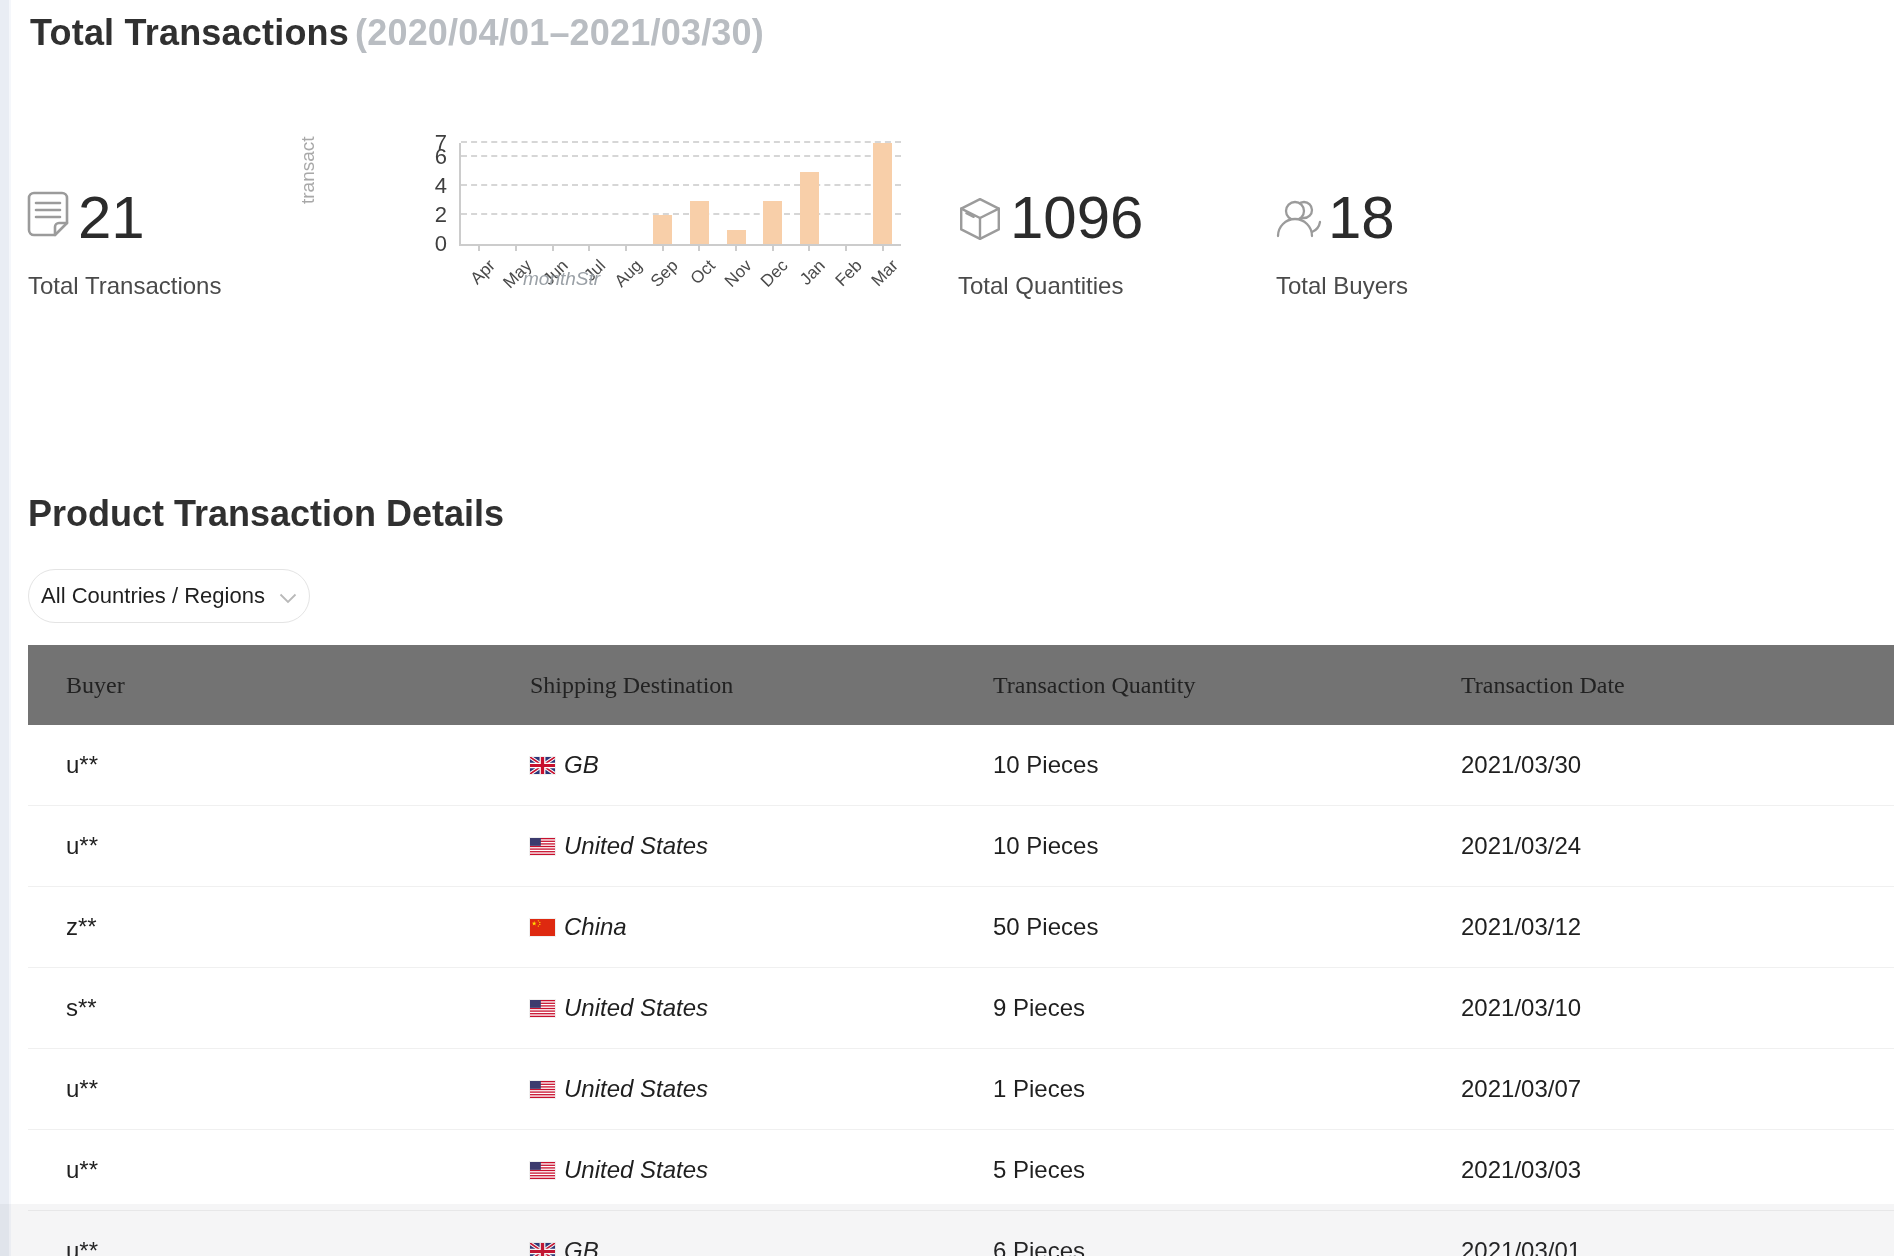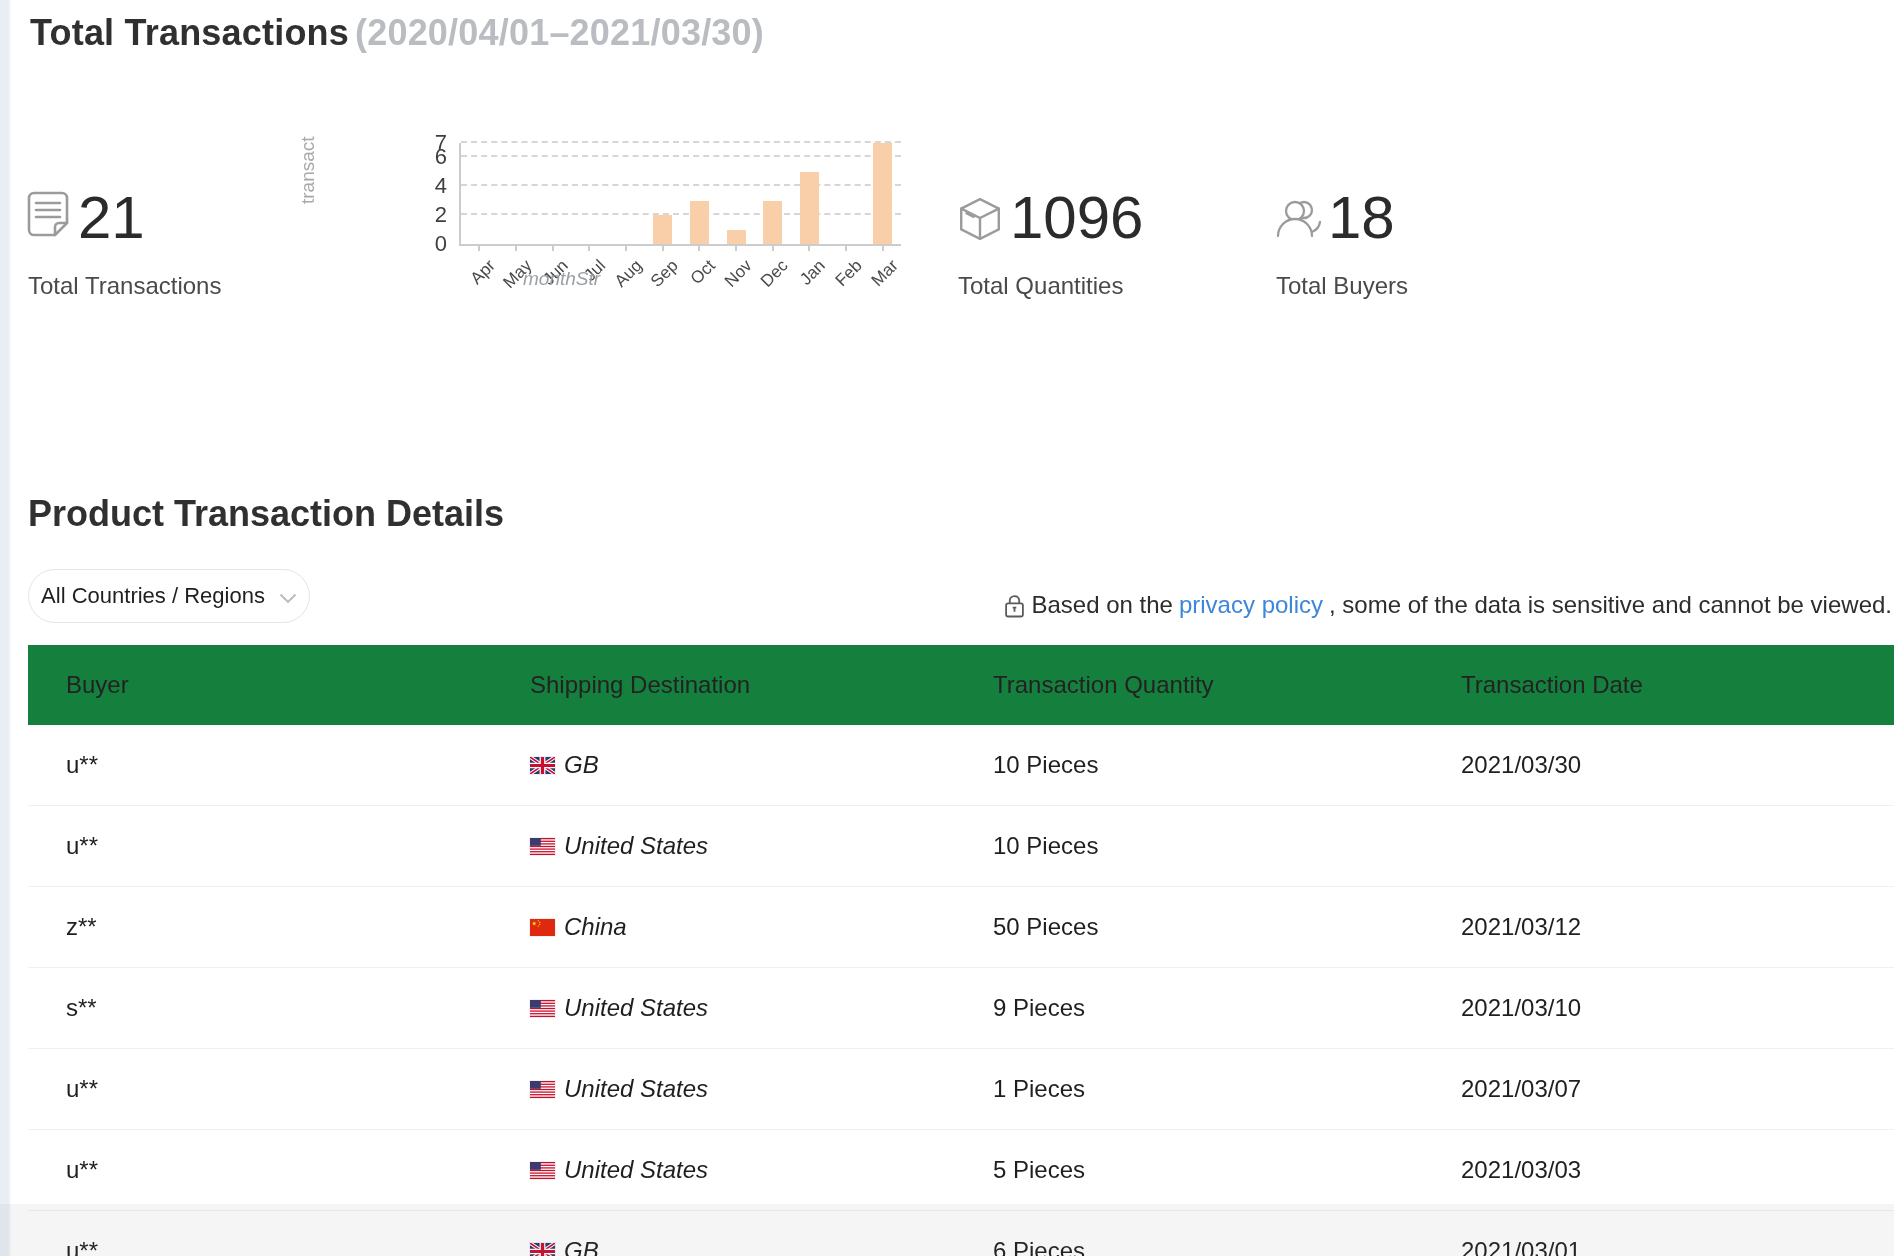--- a/index.html
+++ b/index.html
@@ -28,21 +28,21 @@
   .xname{position:absolute;left:228px;top:186px;font-size:19px;color:#9aa0a6;font-style:italic;}
   
   .pill{position:absolute;left:28px;top:569px;width:282px;height:54px;border:1px solid #e4e4e4;border-radius:28px;
     background:#fff;display:flex;align-items:center;justify-content:center;gap:14px;cursor:pointer;box-sizing:border-box;}
   .pill-label{font-size:22px;color:#1f1f1f;}
   
   .privacy{position:absolute;right:2px;top:590px;font-size:24px;color:#2d2d2d;display:flex;align-items:center;gap:6px;white-space:nowrap;}
   .privacy a{color:#3d87d9;text-decoration:none;}
   
   .table{position:absolute;left:28px;top:645px;width:1866px;}
-  .thead{position:relative;height:80px;background:#15803d;}
+  .thead{position:relative;height:80px;background:#737373;font-family:Liberation Serif, serif;}
   .th{position:absolute;top:0;line-height:80px;font-size:24px;font-weight:500;color:#222;}
   .col1{left:38px;} .col2{left:502px;} .col3{left:965px;} .col4{left:1433px;}
   .row{position:relative;height:80px;border-bottom:1px solid #f0f0f0;background:#fff;}
   .cell{position:absolute;top:0;line-height:80px;font-size:24px;color:#1f1f1f;}
   .dest{display:flex;align-items:center;gap:9px;height:80px;font-style:italic;}
   .flag{width:25px;height:17px;display:inline-block;flex:0 0 auto;box-shadow:0 0 0 1px rgba(0,0,0,.06);}
   .bottom-fade{position:absolute;left:0;bottom:0;width:100%;height:52px;background:rgba(110,115,125,.07);pointer-events:none;}
 </style>
 </head>
 <body>
@@ -136,32 +136,20 @@
 
   <div class="pill">
     <span class="pill-label">All Countries / Regions</span>
     <span style="display:inline-flex;margin-top:4px;">
       <svg width="18" height="11" viewBox="0 0 18 11" fill="none">
           <path d="M1.5 1.5 L9 9 L16.5 1.5" stroke="#b9b9b9" stroke-width="1.8"></path>
         </svg>
     </span>
   </div>
 
-  <div class="privacy">
-    <span style="display:inline-flex;margin-top:3px;">
-      <svg width="21" height="26" viewBox="0 0 20 24" fill="none" stroke="#5a5a5a" stroke-width="1.7">
-        <rect x="2" y="9.5" width="16" height="12.5" rx="2"></rect>
-        <path d="M5.5 9.5 V7 a4.5 4.5 0 0 1 9 0 v2.5"></path>
-        <path d="M10 13.5 v4 M8.3 13.5 h3.4"></path>
-      </svg>
-    </span>
-    <span>Based on the </span>
-    <a href="#">privacy policy</a>
-    <span>, some of the data is sensitive and cannot be viewed.</span>
-  </div>
 
   <div class="table">
     <div class="thead">
       <span class="th col1">Buyer</span>
       <span class="th col2">Shipping Destination</span>
       <span class="th col3">Transaction Quantity</span>
       <span class="th col4">Transaction Date</span>
     </div>
     <div id="rows">
         <div class="row">
@@ -195,20 +183,21 @@
                   <rect y="25.8" width="60" height="3.2"></rect>
                   <rect y="32.3" width="60" height="3.2"></rect>
                   <rect y="38.8" width="60" height="3.2"></rect>
                 </g>
                 <rect fill="#3c3b6e" width="26" height="19.4"></rect>
               </svg>
             </span>
             <span>United States</span>
           </span>
           <span class="cell col3">10 Pieces</span>
+          <span class="cell col4">2021/03/24</span>
         </div>
         <div class="row">
           <span class="cell col1">z**</span>
           <span class="cell col2 dest">
             <span style="display:inline-flex;">
               <svg class="flag" viewBox="0 0 60 42" preserveAspectRatio="none">
                 <rect fill="#de2910" width="60" height="42"></rect>
                 <polygon fill="#ffde00" points="10,5 11.4,9.1 15.7,9.2 12.3,11.7 13.5,15.9 10,13.4 6.5,15.9 7.7,11.7 4.3,9.2 8.6,9.1"></polygon>
                 <g fill="#ffde00">
                   <circle cx="20" cy="4.5" r="1.6"></circle>

